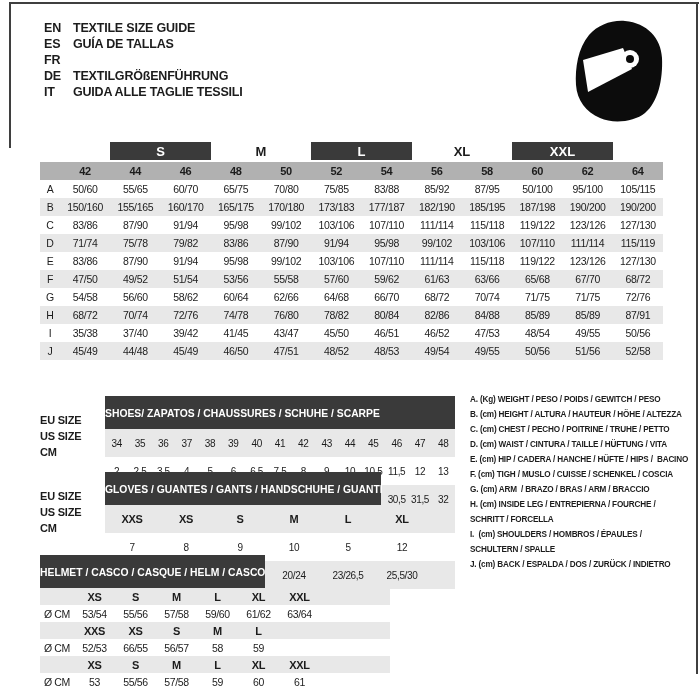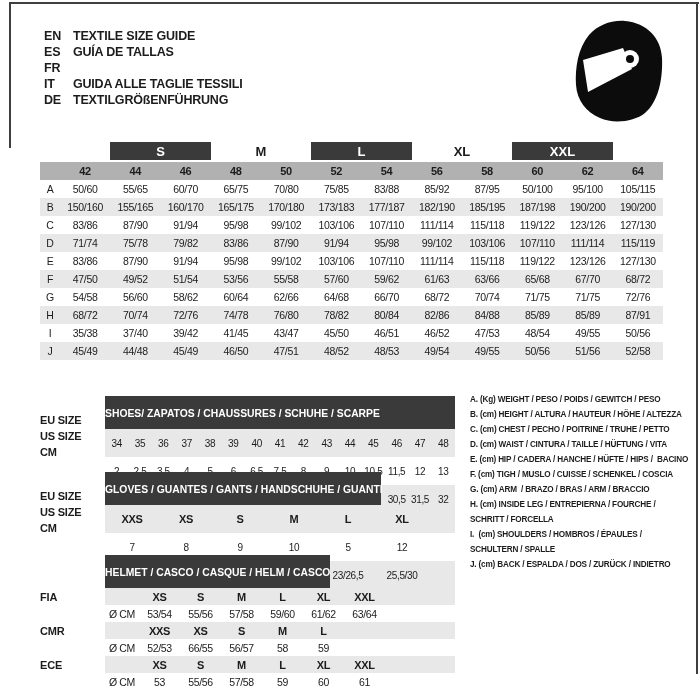--- a/index.html
+++ b/index.html
@@ -4,21 +4,21 @@
 <style>
   html,body{margin:0;padding:0}
   body{width:700px;height:700px;background:#fff;position:relative;overflow:hidden;
        font-family:"Liberation Sans","DejaVu Sans",sans-serif;color:#1c1c1c;}
   .edge{position:absolute;background:#3f3f3f}
   #edge-top{left:9px;top:2px;width:690px;height:2px}
   #edge-right{left:696px;top:2px;width:2px;height:672px}
   #edge-left{left:9px;top:2px;width:2px;height:146px}
 
   
-  .langs{position:absolute;left:44px;top:28px;list-style:none;margin:0;padding:0}
+  .langs{position:absolute;left:44px;top:20px;list-style:none;margin:0;padding:0}
   .langs li{display:flex;height:16px;align-items:center;font-weight:700;font-size:12.5px;letter-spacing:-.2px}
   .langs .code{width:29px}
 
   
   .helmet-box{position:absolute;left:571px;top:18px;width:94px;height:106px}
 
   
   .mtable{position:absolute;left:40px;top:142px;width:623px;font-size:10.5px;letter-spacing:-.3px}
   .bandrow,.numrow,.mrow{display:grid;grid-template-columns:20px repeat(12,1fr)}
   .bandrow{height:18px;margin-bottom:2px}
@@ -69,26 +69,26 @@
       <span>TEXTILE SIZE GUIDE</span>
     </li>
   <li>
       <span class="code">ES</span>
       <span>GUÍA DE TALLAS</span>
     </li>
   <li>
       <span class="code">FR</span>
     </li>
   <li>
+      <span class="code">DE</span>
+      <span>TEXTILGRÖßENFÜHRUNG</span>
+    </li>
+  <li>
       <span class="code">IT</span>
       <span>GUIDA ALLE TAGLIE TESSILI</span>
-    </li>
-  <li>
-      <span class="code">DE</span>
-      <span>TEXTILGRÖßENFÜHRUNG</span>
     </li>
 </ul>
 
 <div class="helmet-box">
   <svg viewBox="0 0 94 106" width="94" height="106">
     <path fill="#0c0c0c" d="M54 3 C76 5 90 20 91 40 C92 62 87 84 74 95 C63 104 42 106 29 100 C15 94 6 82 5 67 C4 50 7 30 18 17 C27 7 40 2 54 3 Z"></path>
     <polygon fill="#ffffff" points="12,42 52,30 61,51 17,74"></polygon>
     <circle fill="#ffffff" cx="59" cy="41" r="9"></circle>
     <circle fill="#0c0c0c" cx="59" cy="41" r="4"></circle>
   </svg>
@@ -369,29 +369,20 @@
         <div class="cell">16,5/19</div>
         <div class="cell">18/21,5</div>
         <div class="cell">20/24</div>
         <div class="cell">23/26,5</div>
         <div class="cell">25,5/30</div>
       </div>
   </div>
 </div>
 
 <div class="section helm" id="sec-helmet">
-  <div class="sec-labels">
-    <div class="slab" style="height:16px"></div>
-    <div class="slab"></div>
-    <div class="slab">FIA</div>
-    <div class="slab"></div>
-    <div class="slab">CMR</div>
-    <div class="slab"></div>
-    <div class="slab">ECE</div>
-  </div>
   <div class="sec-table">
     <div class="sec-header w225">
         <span class="cond">HELMET / CASCO / CASQUE / HELM / CASCO</span>
       </div>
     <div id="helmet-rows">
         <div class="srow helm-grid gray szlabels">
           <div class="cell"></div>
           <div class="cell">XS</div>
           <div class="cell">S</div>
           <div class="cell">M</div>

